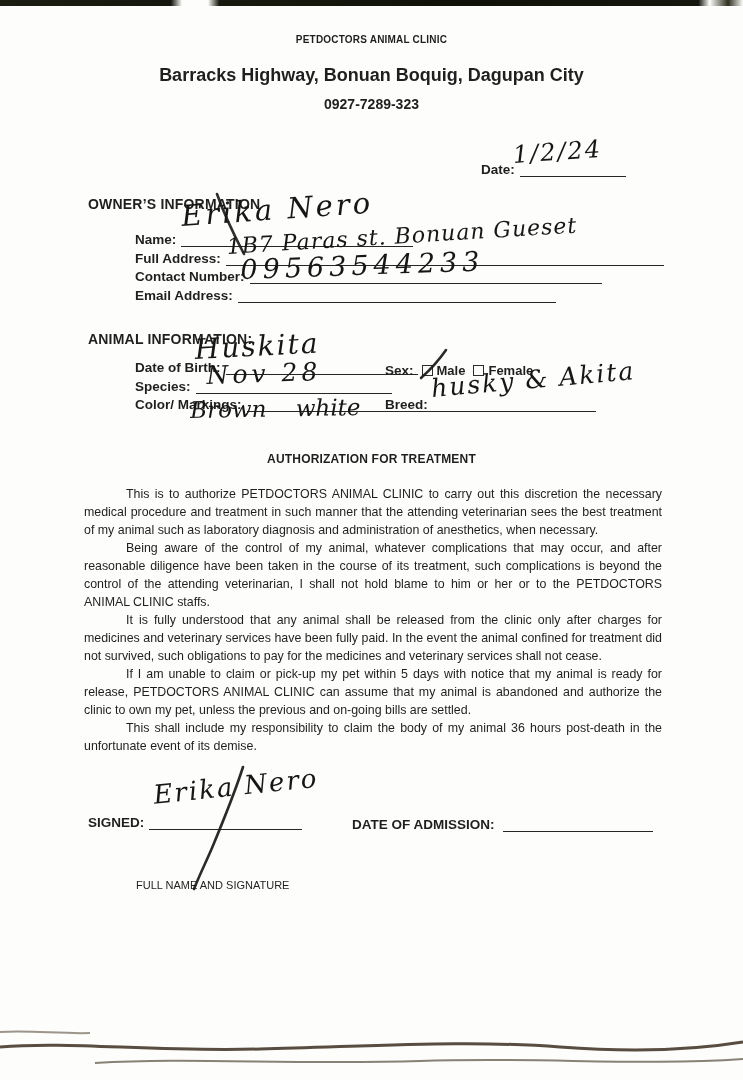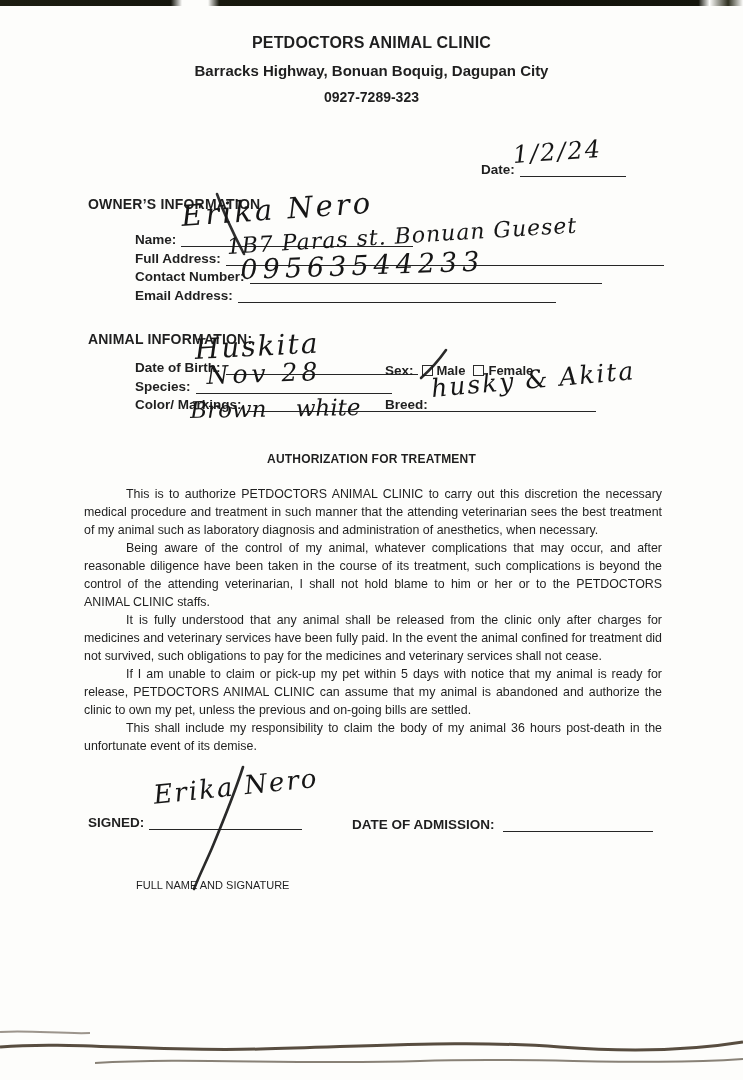--- a/index.html
+++ b/index.html
@@ -13,22 +13,22 @@
     position:absolute; top:0; left:0; width:743px; height:6px;
     background:linear-gradient(90deg,
       #1d1e12 0%, #15160d 23%, #fdfdfb 24.5%, #fdfdfb 28%,
       #191a0f 29.5%, #101108 60%, #15160d 94%, #fdfdfb 95.5%,
       #2e2f1f 98%, #fdfdfb 100%);
   }
   .stroke-overlay { position:absolute; top:0; left:0; pointer-events:none; }
 
   
   .header { position:absolute; top:34px; left:0; right:0; text-align:center; font-weight:bold; }
-  .header .clinic { font-size:16px; letter-spacing:.2px; }
-  .header .addr   { font-size:15px; margin-top:10px; }
+  .header .clinic { font-size:10px; letter-spacing:.2px; }
+  .header .addr   { font-size:18px; margin-top:20px; }
   .header .phone  { font-size:14px; margin-top:10px; }
 
   .lbl { font-weight:bold; font-size:13.5px; white-space:nowrap; }
   .fline { border-bottom:1.5px solid #262626; height:14px; margin-left:5px; }
 
   
   .date-row { position:absolute; top:162px; left:481px; display:flex; align-items:flex-start; }
   .date-row .fline { width:106px; }
 
   

